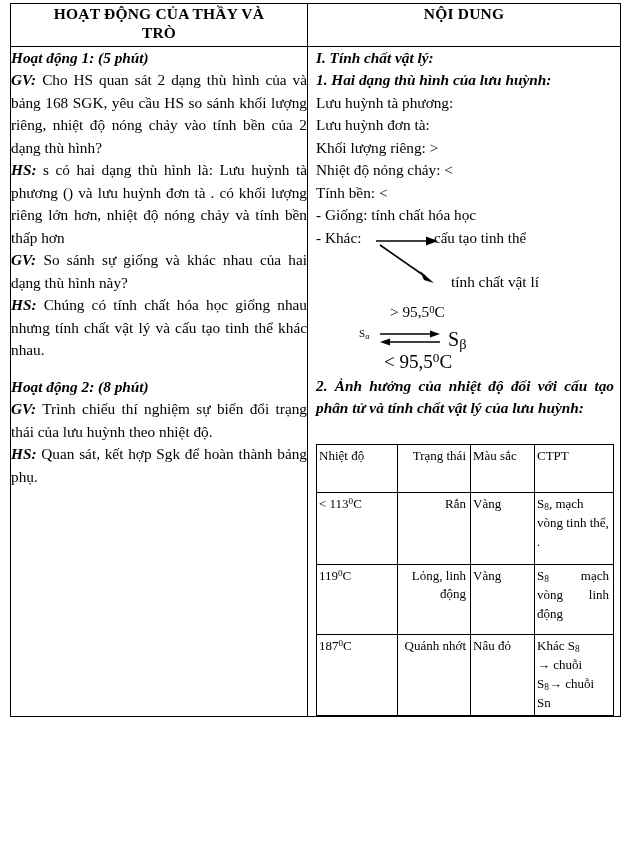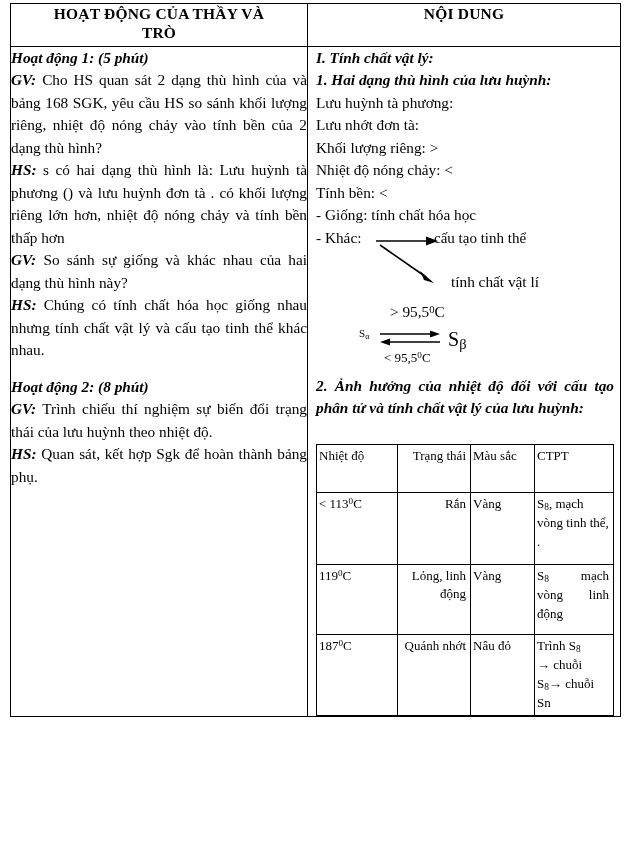--- a/index.html
+++ b/index.html
@@ -111,21 +111,21 @@
     position: absolute;
     left: 74px;
     top: 0;
     font-size: 15.3px;
     white-space: nowrap;
   }
   .equil .below {
     position: absolute;
     left: 68px;
     top: 47px;
-    font-size: 13px;
+    font-size: 19px;
     white-space: nowrap;
   }
   .equil .sa {
     position: absolute;
     left: 43px;
     top: 24px;
     font-size: 11px;
   }
   .equil .sb {
     position: absolute;
@@ -198,21 +198,21 @@
         </td>
 
         <td class="col-right cell-body right">
           <p class="line nj">
             <span class="bi">I. Tính chất vật lý:</span>
           </p>
           <p class="line nj">
             <span class="bi">1. Hai dạng thù hình của lưu huỳnh:</span>
           </p>
           <p class="line nj">Lưu huỳnh tà phương:</p>
-          <p class="line nj">Lưu nhớt đơn tà:</p>
+          <p class="line nj">Lưu huỳnh đơn tà:</p>
           <p class="line nj">Khối lượng riêng:  &gt;</p>
           <p class="line nj">Nhiệt độ nóng chảy:  &lt;</p>
           <p class="line nj">Tính bền:  &lt;</p>
           <p class="line nj">- Giống: tính chất hóa học</p>
 
           <div class="branch">
             <span class="khac">- Khác:</span>
             <svg width="130" height="62" viewBox="0 0 130 62">
               <line x1="2" y1="10" x2="52" y2="10" stroke="#000" stroke-width="1.6"></line>
               <polygon points="52,5.5 64,10 52,14.5" fill="#000"></polygon>
@@ -260,21 +260,21 @@
                 <td class="ic1 nowrapc"><span>119</span><span class="sup">0</span><span>C</span></td>
                 <td class="ic2">Lỏng, linh động</td>
                 <td class="ic3">Vàng</td>
                 <td class="ic4 just"><span>S</span><span class="sub">8</span><span> mạch vòng linh động</span></td>
               </tr>
               <tr class="row3">
                 <td class="ic1 nowrapc"><span>187</span><span class="sup">0</span><span>C</span></td>
                 <td class="ic2">Quánh nhớt</td>
                 <td class="ic3">Nâu đỏ</td>
                 <td class="ic4">
-                  <div><span>Trình S</span><span class="sub">8</span></div>
+                  <div><span>Khác S</span><span class="sub">8</span></div>
                   <div>→ chuỗi</div>
                   <div><span>S</span><span class="sub">8</span><span>→ chuỗi Sn</span></div>
                 </td>
               </tr>
             </tbody>
           </table>
         </td>
       </tr>
     </tbody>
   </table>

